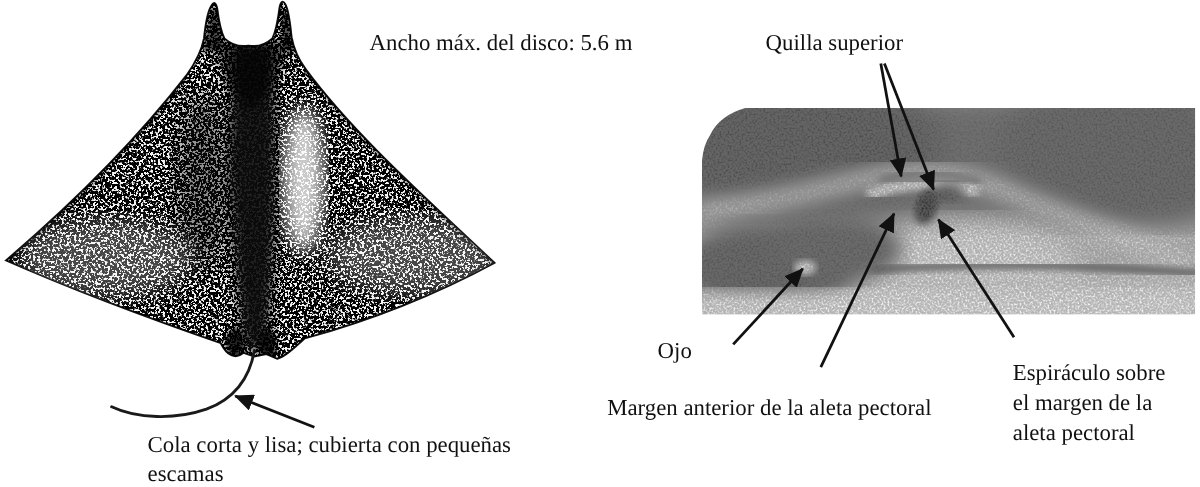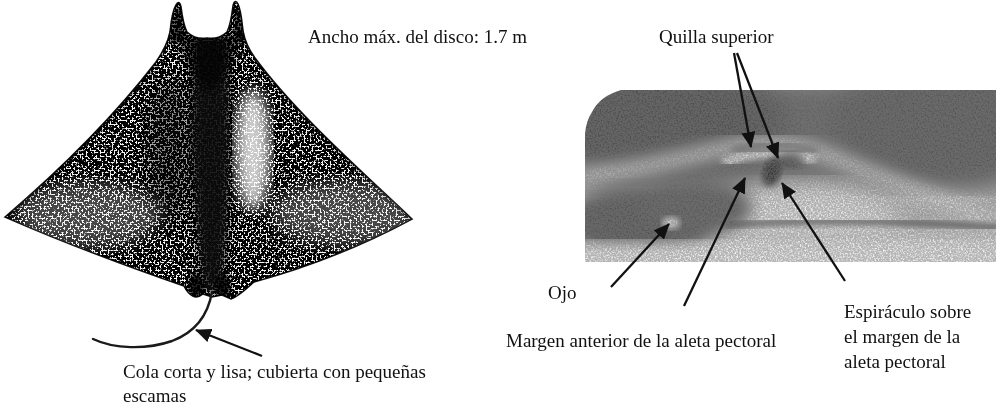--- a/index.html
+++ b/index.html
@@ -166,23 +166,23 @@
     <g stroke="#111111" stroke-width="2.3" fill="none">
       <line x1="262" y1="356" x2="196" y2="330" marker-end="url(#ah)"></line>
       <line x1="734" y1="53" x2="751" y2="147" marker-end="url(#ah)"></line>
       <line x1="737" y1="53" x2="778" y2="158" marker-end="url(#ah)"></line>
       <line x1="611" y1="287" x2="669" y2="224" marker-end="url(#ah)"></line>
       <line x1="684" y1="306" x2="745" y2="178" marker-end="url(#ah)"></line>
       <line x1="845" y1="281" x2="782" y2="183" marker-end="url(#ah)"></line>
     </g>
   </svg>
 
-  <div class="lbl" style="left:308px; top:25px;">Ancho máx. del disco: 1.7 m</div>
+  <div class="lbl" style="left:308px; top:25px;">Ancho máx. del disco: 5.6 m</div>
 
-  <div class="lbl" style="left:659px; top:25px;">Quilla superior</div>
+  <div class="lbl" style="left:638px; top:25px;">Quilla superior</div>
 
   <div class="lbl" style="left:548px; top:281px;">Ojo</div>
 
   <div class="lbl" style="left:506px; top:329px;">Margen anterior de la aleta pectoral</div>
 
   <div class="lbl tight" style="left:844px; top:299px;">Espiráculo sobre
 el margen de la
 aleta pectoral</div>
 
   <div class="lbl" style="left:123px; top:360px;">Cola corta y lisa; cubierta con pequeñas

